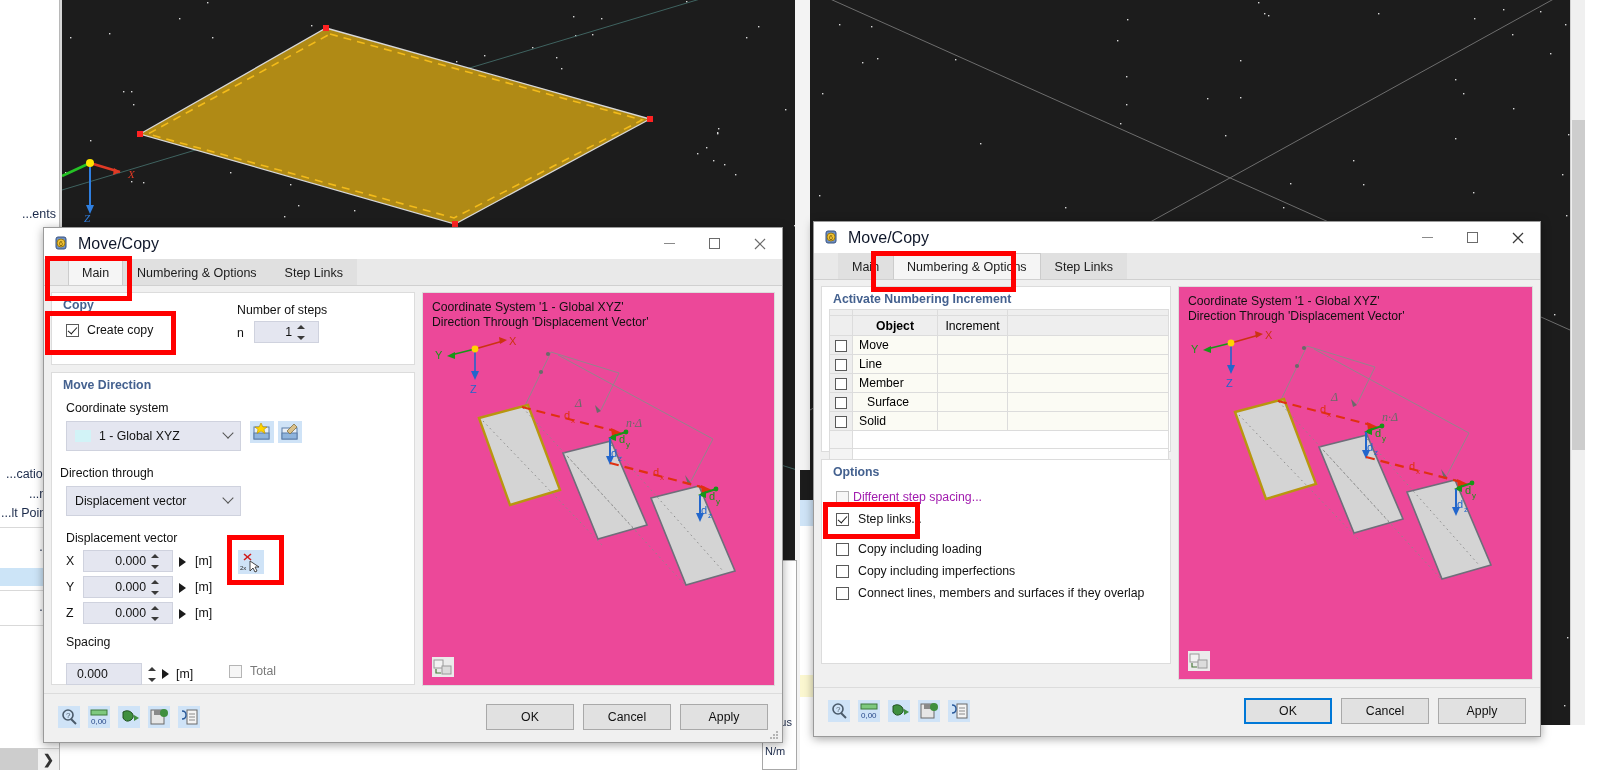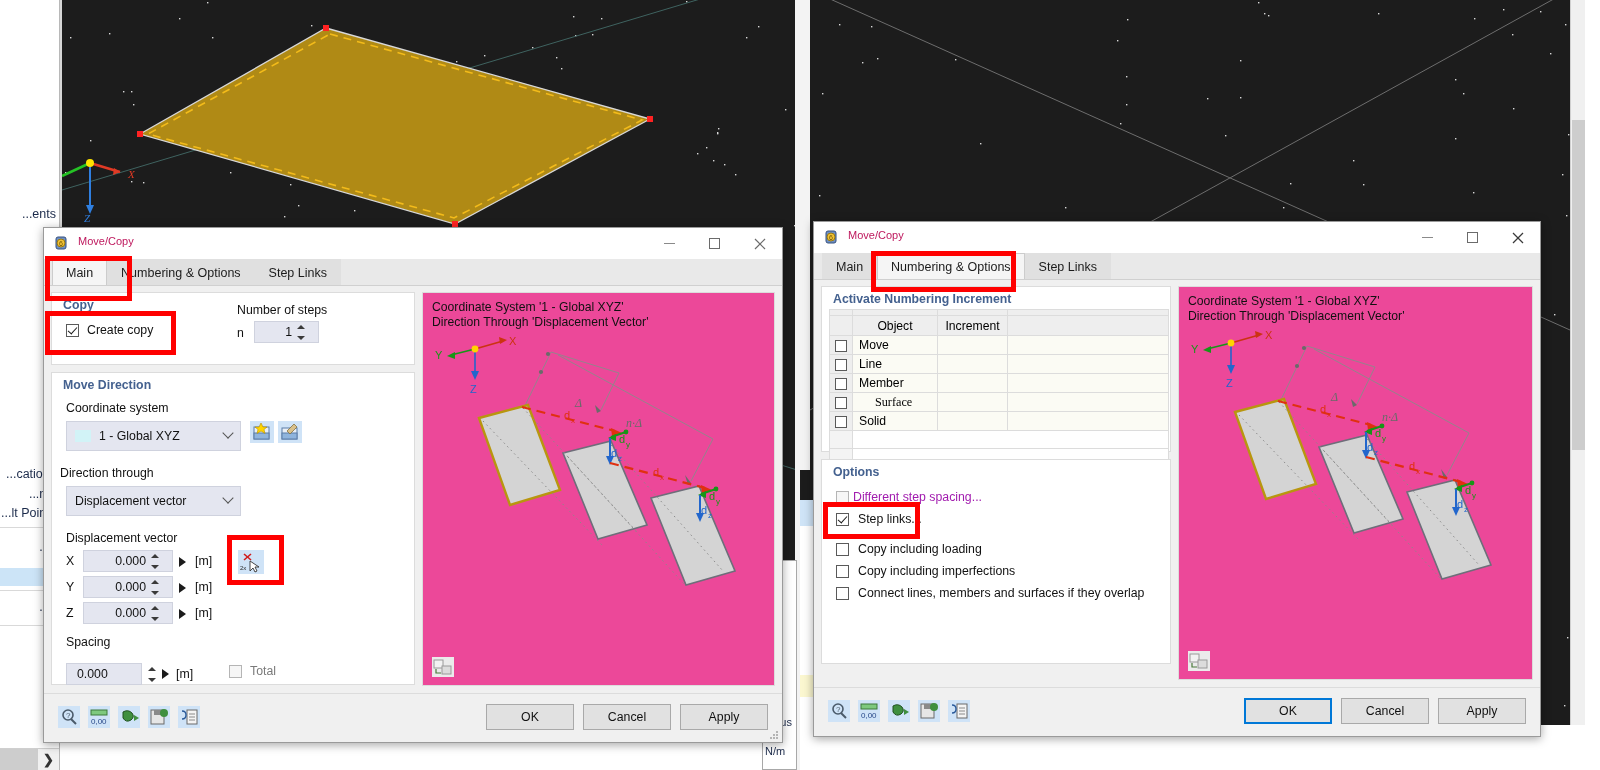--- a/index.html
+++ b/index.html
@@ -70,31 +70,31 @@
     display: flex; flex-direction: column;
   }
   .titlebar {
     height: 31px; background:#ffffff; position:relative; flex:0 0 auto;
     border-bottom: none;
   }
   .title-icon {
     position:absolute; left:10px; top:7px; width:17px; height:17px;
   }
   .title-text {
-    position:absolute; left:34px; top:7px; font-size:11px; color:#be185d;
+    position:absolute; left:34px; top:7px; font-size:16px; color:#0f172a;
   }
   .win-btns { position:absolute; right:0; top:0; height:31px; display:flex; }
   .win-btn { width:45px; height:31px; display:flex; align-items:center; justify-content:center; color:#6b6b6b; }
   .min-glyph { width:11px; height:1px; background:#8a8a8a; }
   .max-glyph { width:11px; height:11px; border:1px solid #6b6b6b; }
 
   .tabstrip {
     height: 27px; background:#e9e9e9; position:relative; flex:0 0 auto;
     border-bottom:1px solid #d0d0d0; display:flex; align-items:flex-start;
-    padding-left:8px;
+    padding-left:24px;
   }
   .tab {
     height:26px; padding:0 13px; display:flex; align-items:center;
     font-size:12.5px; color:#1b1b1b; background:#e0e0e0; position:relative;
     border:1px solid transparent; border-bottom:none;
   }
   .tab.active { background:#f5f5f5; border-color:#cccccc; z-index:2; }
 
   .dlg-body { flex:1 1 auto; position:relative; display:flex; padding:6px 7px 0 7px; gap:7px; }
 
@@ -897,21 +897,21 @@
             <table style="border-collapse:collapse; width:100%; font-size:12.2px;">
               <thead>
                 <tr style="height:6px; background:#eeeeee;">
                   <th style="width:23px;border:1px solid #dcdcdc;"></th>
                   <th style="width:85px;border:1px solid #dcdcdc;"></th>
                   <th style="width:70px;border:1px solid #dcdcdc;"></th>
                   <th style="border:1px solid #dcdcdc;"></th>
                 </tr>
                 <tr style="height:20px; background:#eeeeee; text-align:center;">
                   <th style="border:1px solid #dcdcdc;"></th>
-                  <th style="border:1px solid #dcdcdc; font-weight:normal;">Object</th>
+                  <th style="border:1px solid #dcdcdc; font-weight:bold;">Object</th>
                   <th style="border:1px solid #dcdcdc; font-weight:normal;">Increment</th>
                   <th style="border:1px solid #dcdcdc;"></th>
                 </tr>
               </thead>
               <tbody id="numbering-rows">
                   <tr style="height: 19px; background: rgb(251, 251, 244);">
                     <td style="border:1px solid #dcdcdc;text-align:center;background:#eeeeee;"><span class="cb" style="width:12px;height:12px;"></span></td>
                     <td style="border:1px solid #dcdcdc;padding-left:6px;">Move</td>
                     <td style="border:1px solid #dcdcdc;"></td>
                     <td style="border:1px solid #dcdcdc;"></td>
@@ -923,21 +923,21 @@
                     <td style="border:1px solid #dcdcdc;"></td>
                   </tr>
                   <tr style="height: 19px; background: rgb(251, 251, 244);">
                     <td style="border:1px solid #dcdcdc;text-align:center;background:#eeeeee;"><span class="cb" style="width:12px;height:12px;"></span></td>
                     <td style="border:1px solid #dcdcdc;padding-left:6px;">Member</td>
                     <td style="border:1px solid #dcdcdc;"></td>
                     <td style="border:1px solid #dcdcdc;"></td>
                   </tr>
                   <tr style="height: 19px; background: rgb(251, 251, 244);">
                     <td style="border:1px solid #dcdcdc;text-align:center;background:#eeeeee;"><span class="cb" style="width:12px;height:12px;"></span></td>
-                    <td style="border:1px solid #dcdcdc;padding-left:22px;font-family:Liberation Serif, serif;">Surface</td>
+                    <td style="border:1px solid #dcdcdc;padding-left:14px;">Surface</td>
                     <td style="border:1px solid #dcdcdc;"></td>
                     <td style="border:1px solid #dcdcdc;"></td>
                   </tr>
                   <tr style="height: 19px; background: rgb(251, 251, 244);">
                     <td style="border:1px solid #dcdcdc;text-align:center;background:#eeeeee;"><span class="cb" style="width:12px;height:12px;"></span></td>
                     <td style="border:1px solid #dcdcdc;padding-left:6px;">Solid</td>
                     <td style="border:1px solid #dcdcdc;"></td>
                     <td style="border:1px solid #dcdcdc;"></td>
                   </tr>
                   <tr style="height: 18px;">

